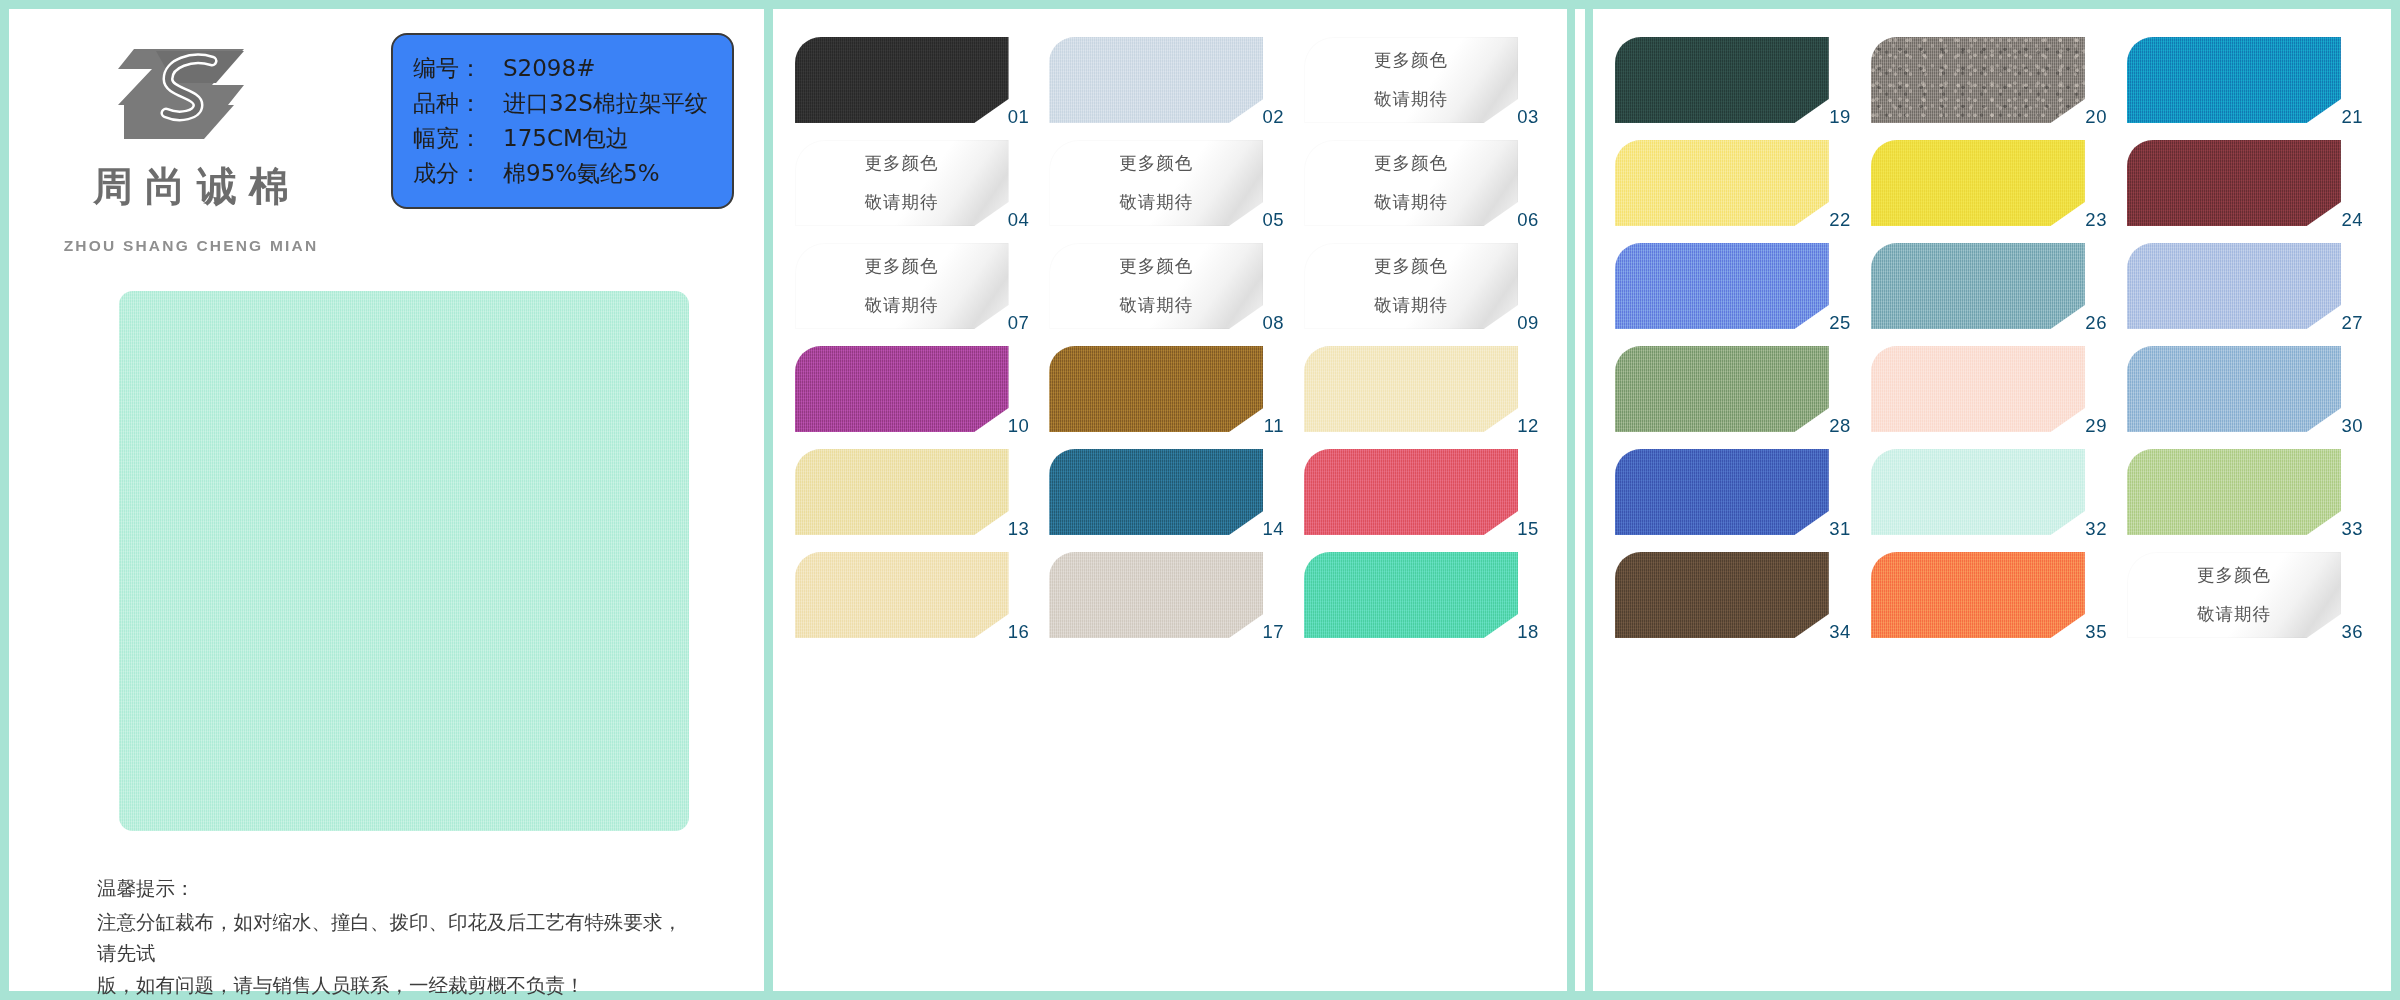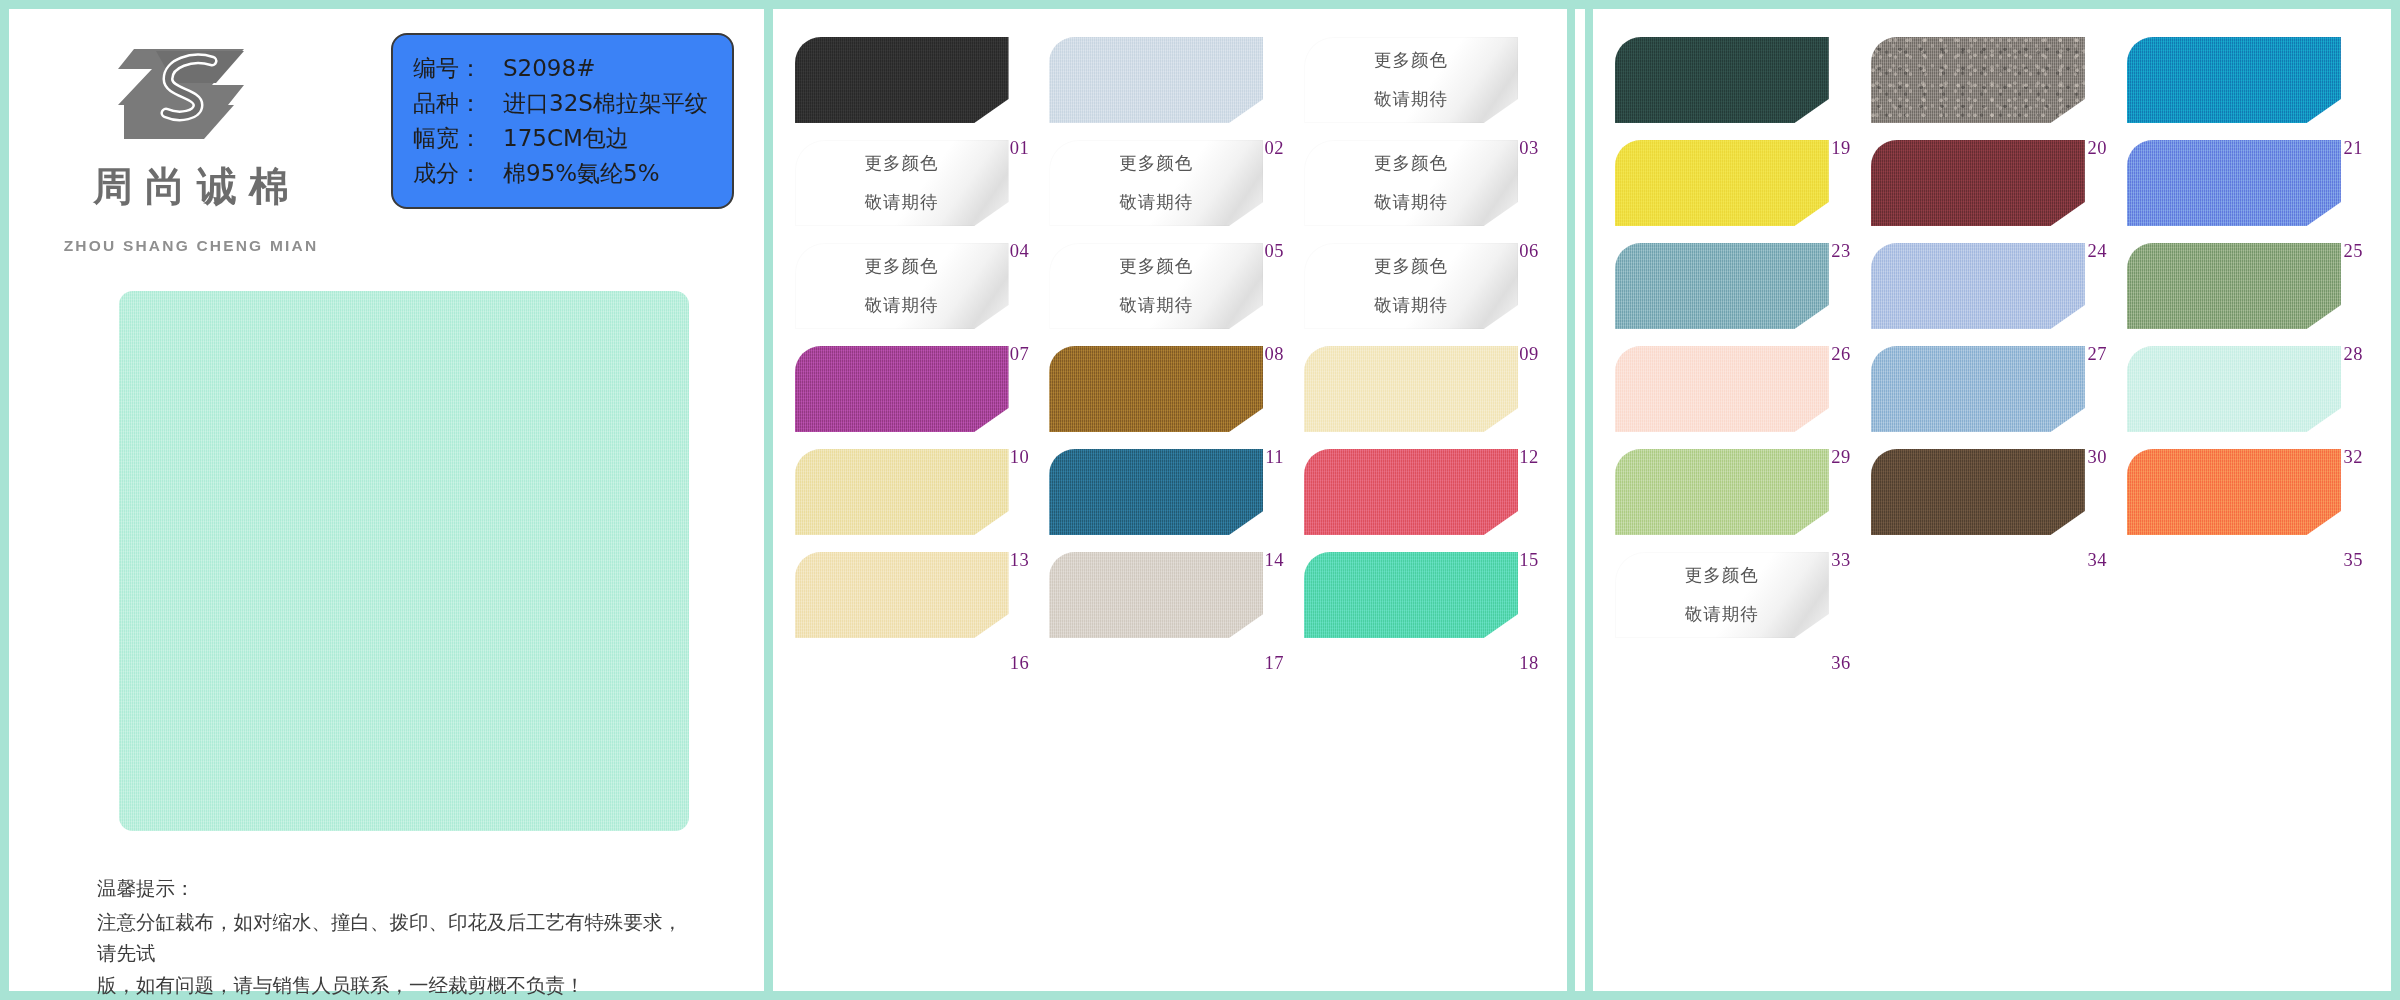--- a/index.html
+++ b/index.html
@@ -124,23 +124,22 @@
     box-shadow:inset 0 0 0 1px rgba(0,0,0,0.02);
   }
   .ph-text {
     font-size:17.5px; line-height:1.34; color:#555;
     letter-spacing:1px;
     font-family:"DejaVu Sans","Liberation Sans",sans-serif;
   }
 
   .sw-num {
     position:absolute; right:2px; top:69px;
-    font-size:18.5px; color:#701a75; letter-spacing:.5px;
-    font-family:Liberation Serif, serif;
-    margin-top:32px;
+    font-size:18.5px; color:#0c4a6e; letter-spacing:.5px;
+    font-family:Liberation Sans, sans-serif;
   }
 
   
   .melange::after {
     content:""; position:absolute; inset:0;
     background-image:
       radial-gradient(circle at 12% 22%, rgba(255,255,255,.55) 0 1.5px, transparent 2px),
       radial-gradient(circle at 38% 65%, rgba(0,0,0,.35) 0 1.5px, transparent 2px),
       radial-gradient(circle at 63% 18%, rgba(255,255,255,.45) 0 1.5px, transparent 2px),
       radial-gradient(circle at 82% 72%, rgba(0,0,0,.30) 0 1.5px, transparent 2px),
@@ -342,20 +341,26 @@
           </div>
           <div class="sw-num">20</div>
         </div>
         <div class="cell">
           <div class="sw" style="background: rgb(18, 131, 184);">
             <div class="knit"></div>
           </div>
           <div class="sw-num">21</div>
         </div>
         <div class="cell">
+          <div class="sw" style="background: rgb(246, 228, 121);">
+            <div class="knit"></div>
+          </div>
+          <div class="sw-num">22</div>
+        </div>
+        <div class="cell">
           <div class="sw" style="background: rgb(237, 219, 60);">
             <div class="knit"></div>
           </div>
           <div class="sw-num">23</div>
         </div>
         <div class="cell">
           <div class="sw" style="background: rgb(110, 47, 53);">
             <div class="knit"></div>
           </div>
           <div class="sw-num">24</div>
@@ -388,20 +393,26 @@
           <div class="sw" style="background: rgb(251, 220, 208);">
             <div class="knit"></div>
           </div>
           <div class="sw-num">29</div>
         </div>
         <div class="cell">
           <div class="sw" style="background: rgb(143, 180, 212);">
             <div class="knit"></div>
           </div>
           <div class="sw-num">30</div>
+        </div>
+        <div class="cell">
+          <div class="sw" style="background: rgb(63, 91, 181);">
+            <div class="knit"></div>
+          </div>
+          <div class="sw-num">31</div>
         </div>
         <div class="cell">
           <div class="sw" style="background: rgb(202, 240, 230);">
             <div class="knit"></div>
           </div>
           <div class="sw-num">32</div>
         </div>
         <div class="cell">
           <div class="sw" style="background: rgb(178, 207, 140);">
             <div class="knit"></div>

